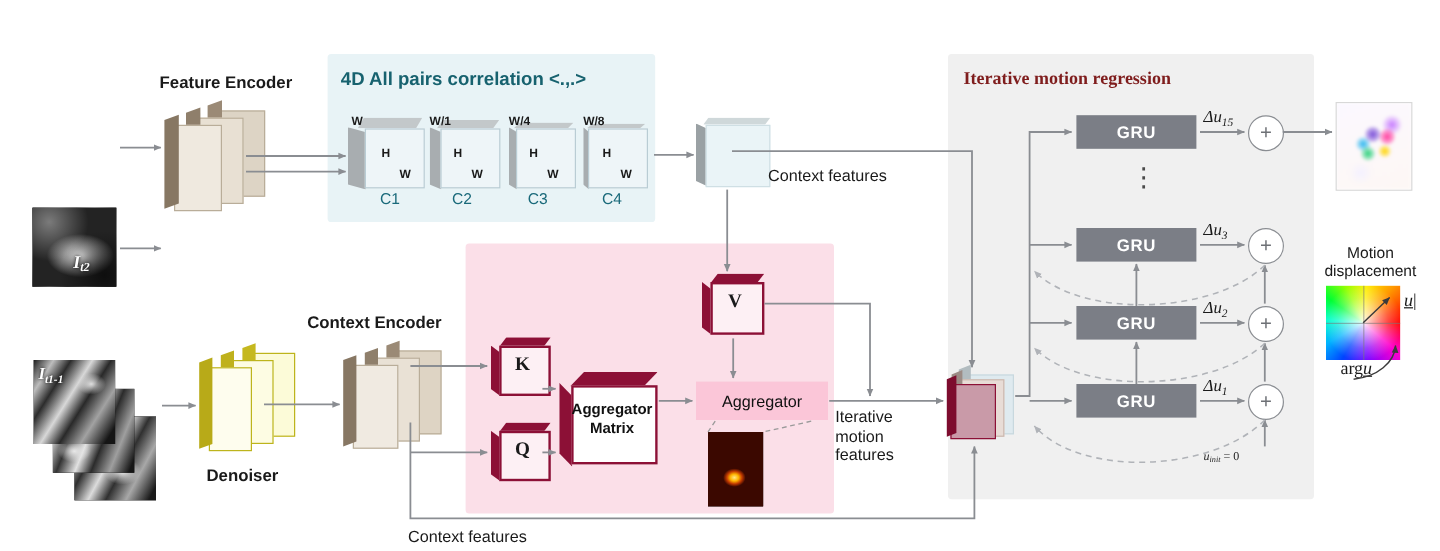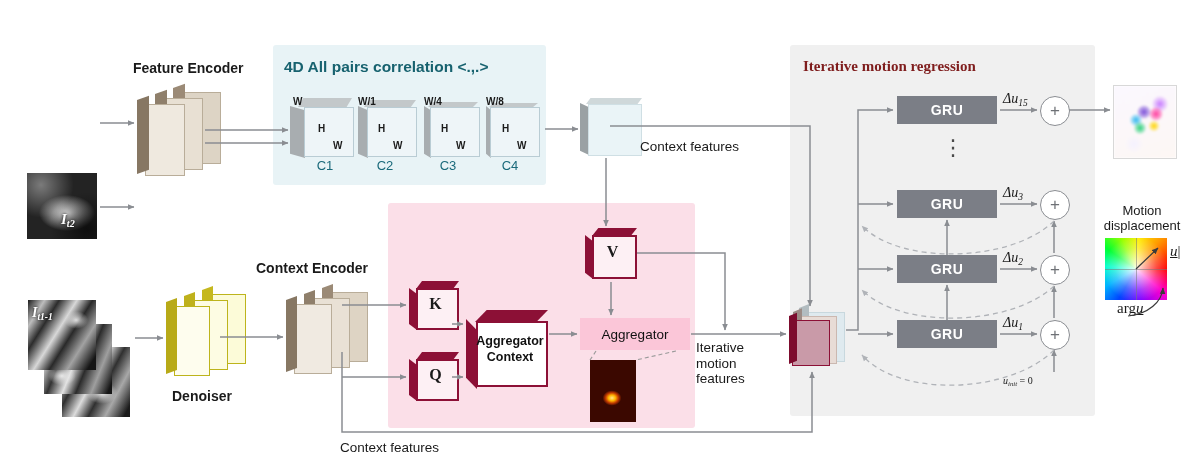--- a/index.html
+++ b/index.html
@@ -264,21 +264,21 @@
   </div>
 
   <div class="ambox" style="left:466px;top:310px;width:82px;height:82px;">
     <div class="at" style="left:9px;top:0;width:73px;height:12px;
          clip-path:polygon(16% 0,100% 0,84% 100%,0 100%);"></div>
     <div class="as" style="left:0px;top:9px;width:11px;height:70px;
          clip-path:polygon(0 0,100% 16%,100% 100%,0 84%);"></div>
     <div class="af" style="left:10px;top:11px;width:68px;height:62px;"></div>
     <div class="atx" style="left:10px;top:24px;width:68px;">
       <span>Aggregator</span><br>
-      <span>Context</span>
+      <span>Matrix</span>
     </div>
   </div>
 
   <div class="agg" style="left:580px;top:318px;width:110px;height:32px;">
     <span>Aggregator</span>
   </div>
 
   <div class="heat" style="left:590px;top:360px;width:46px;height:62px;">
     <div class="g" style="position:absolute;inset:0;background:
         radial-gradient(ellipse 11px 9px at 22px 38px,#ffe98a 0%,#ffb300 32%,#c23a00 58%,#3b0800 85%),

